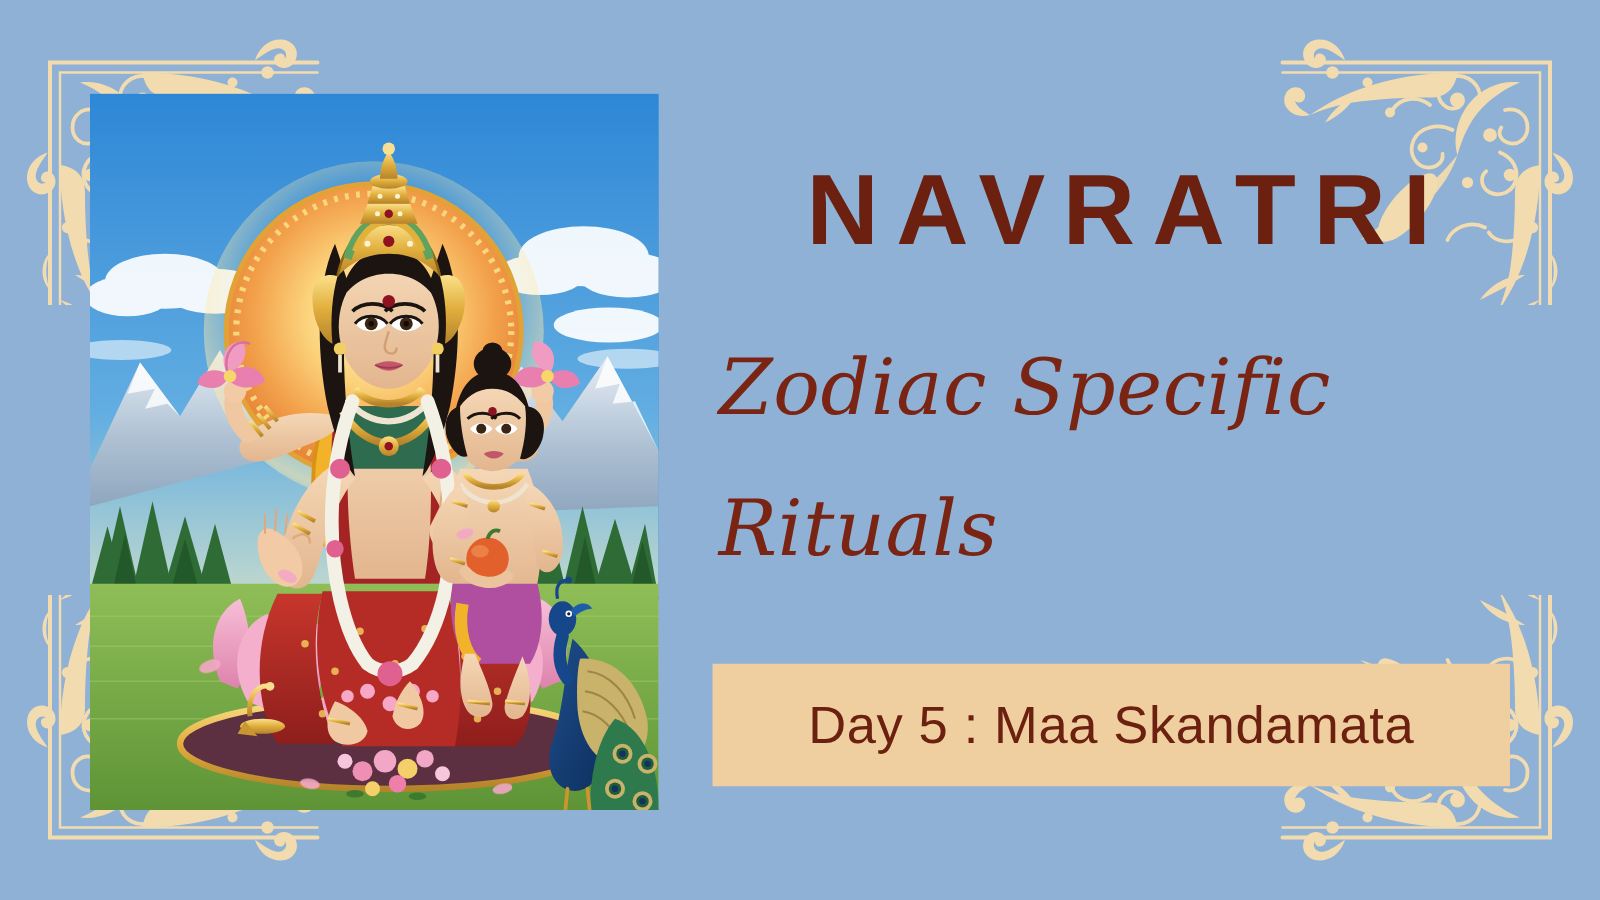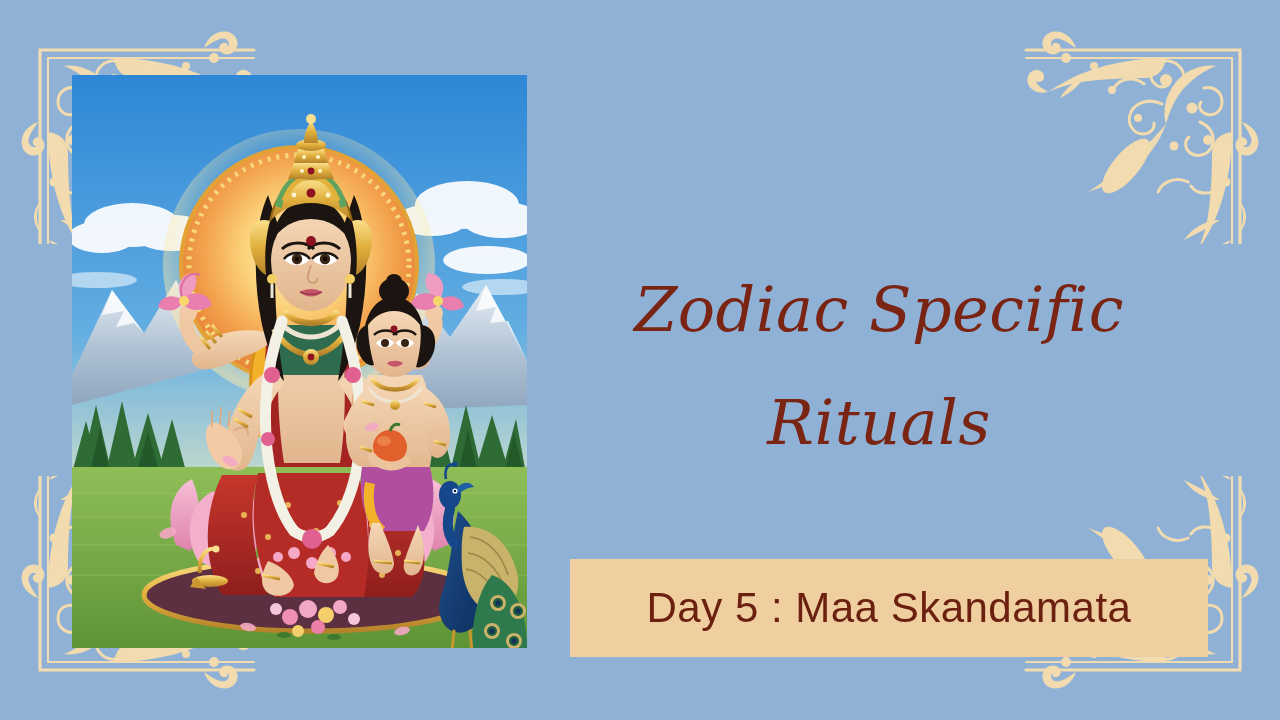--- a/index.html
+++ b/index.html
@@ -52,37 +52,36 @@
     font-family: "Liberation Sans", sans-serif;
     font-size: 80px;
     font-weight: bold;
     letter-spacing: 14px;
     line-height: 1;
     text-indent: 14px;
     white-space: nowrap;
   }
   .script {
     position: absolute;
-    left: 559px;
+    left: 575px;
     top: 275px;
     width: 640px;
-    text-align: center;
     color: #7A2413;
     font-family: "DejaVu Serif", serif;
     font-style: italic;
     font-size: 62px;
     line-height: 1.12;
     letter-spacing: 0.5px;
   }
   .script .ln2 { display: block; margin-top: 44px; }
 
   .day-banner {
     position: absolute;
     left: 570px;
-    top: 559px;
+    top: 531px;
     width: 638px;
     height: 98px;
     background: #EFCFA0;
     display: flex;
     align-items: center;
     justify-content: center;
   }
   .day-banner .day-text {
     color: #6B2010;
     font-family: "Liberation Sans", sans-serif;
@@ -680,20 +679,21 @@
       <g fill="#F3A7C6" opacity="0.9">
         <ellipse cx="96" cy="458" rx="9" ry="5" transform="rotate(-20 96 458)"></ellipse>
         <ellipse cx="158" cy="386" rx="8" ry="4.5" transform="rotate(25 158 386)"></ellipse>
         <ellipse cx="300" cy="352" rx="7" ry="4" transform="rotate(-15 300 352)"></ellipse>
         <ellipse cx="176" cy="552" rx="8" ry="4" transform="rotate(10 176 552)"></ellipse>
         <ellipse cx="330" cy="556" rx="8" ry="4" transform="rotate(-12 330 556)"></ellipse>
       </g>
     </svg>
   </div>
 
+  <div class="title">NAVRATRI</div>
 
   <div class="script">
     <span class="ln1">Zodiac Specific</span>
     <span class="ln2">Rituals</span>
   </div>
 
   <div class="day-banner">
     <span class="day-text">Day 5 : Maa Skandamata</span>
   </div>
 

